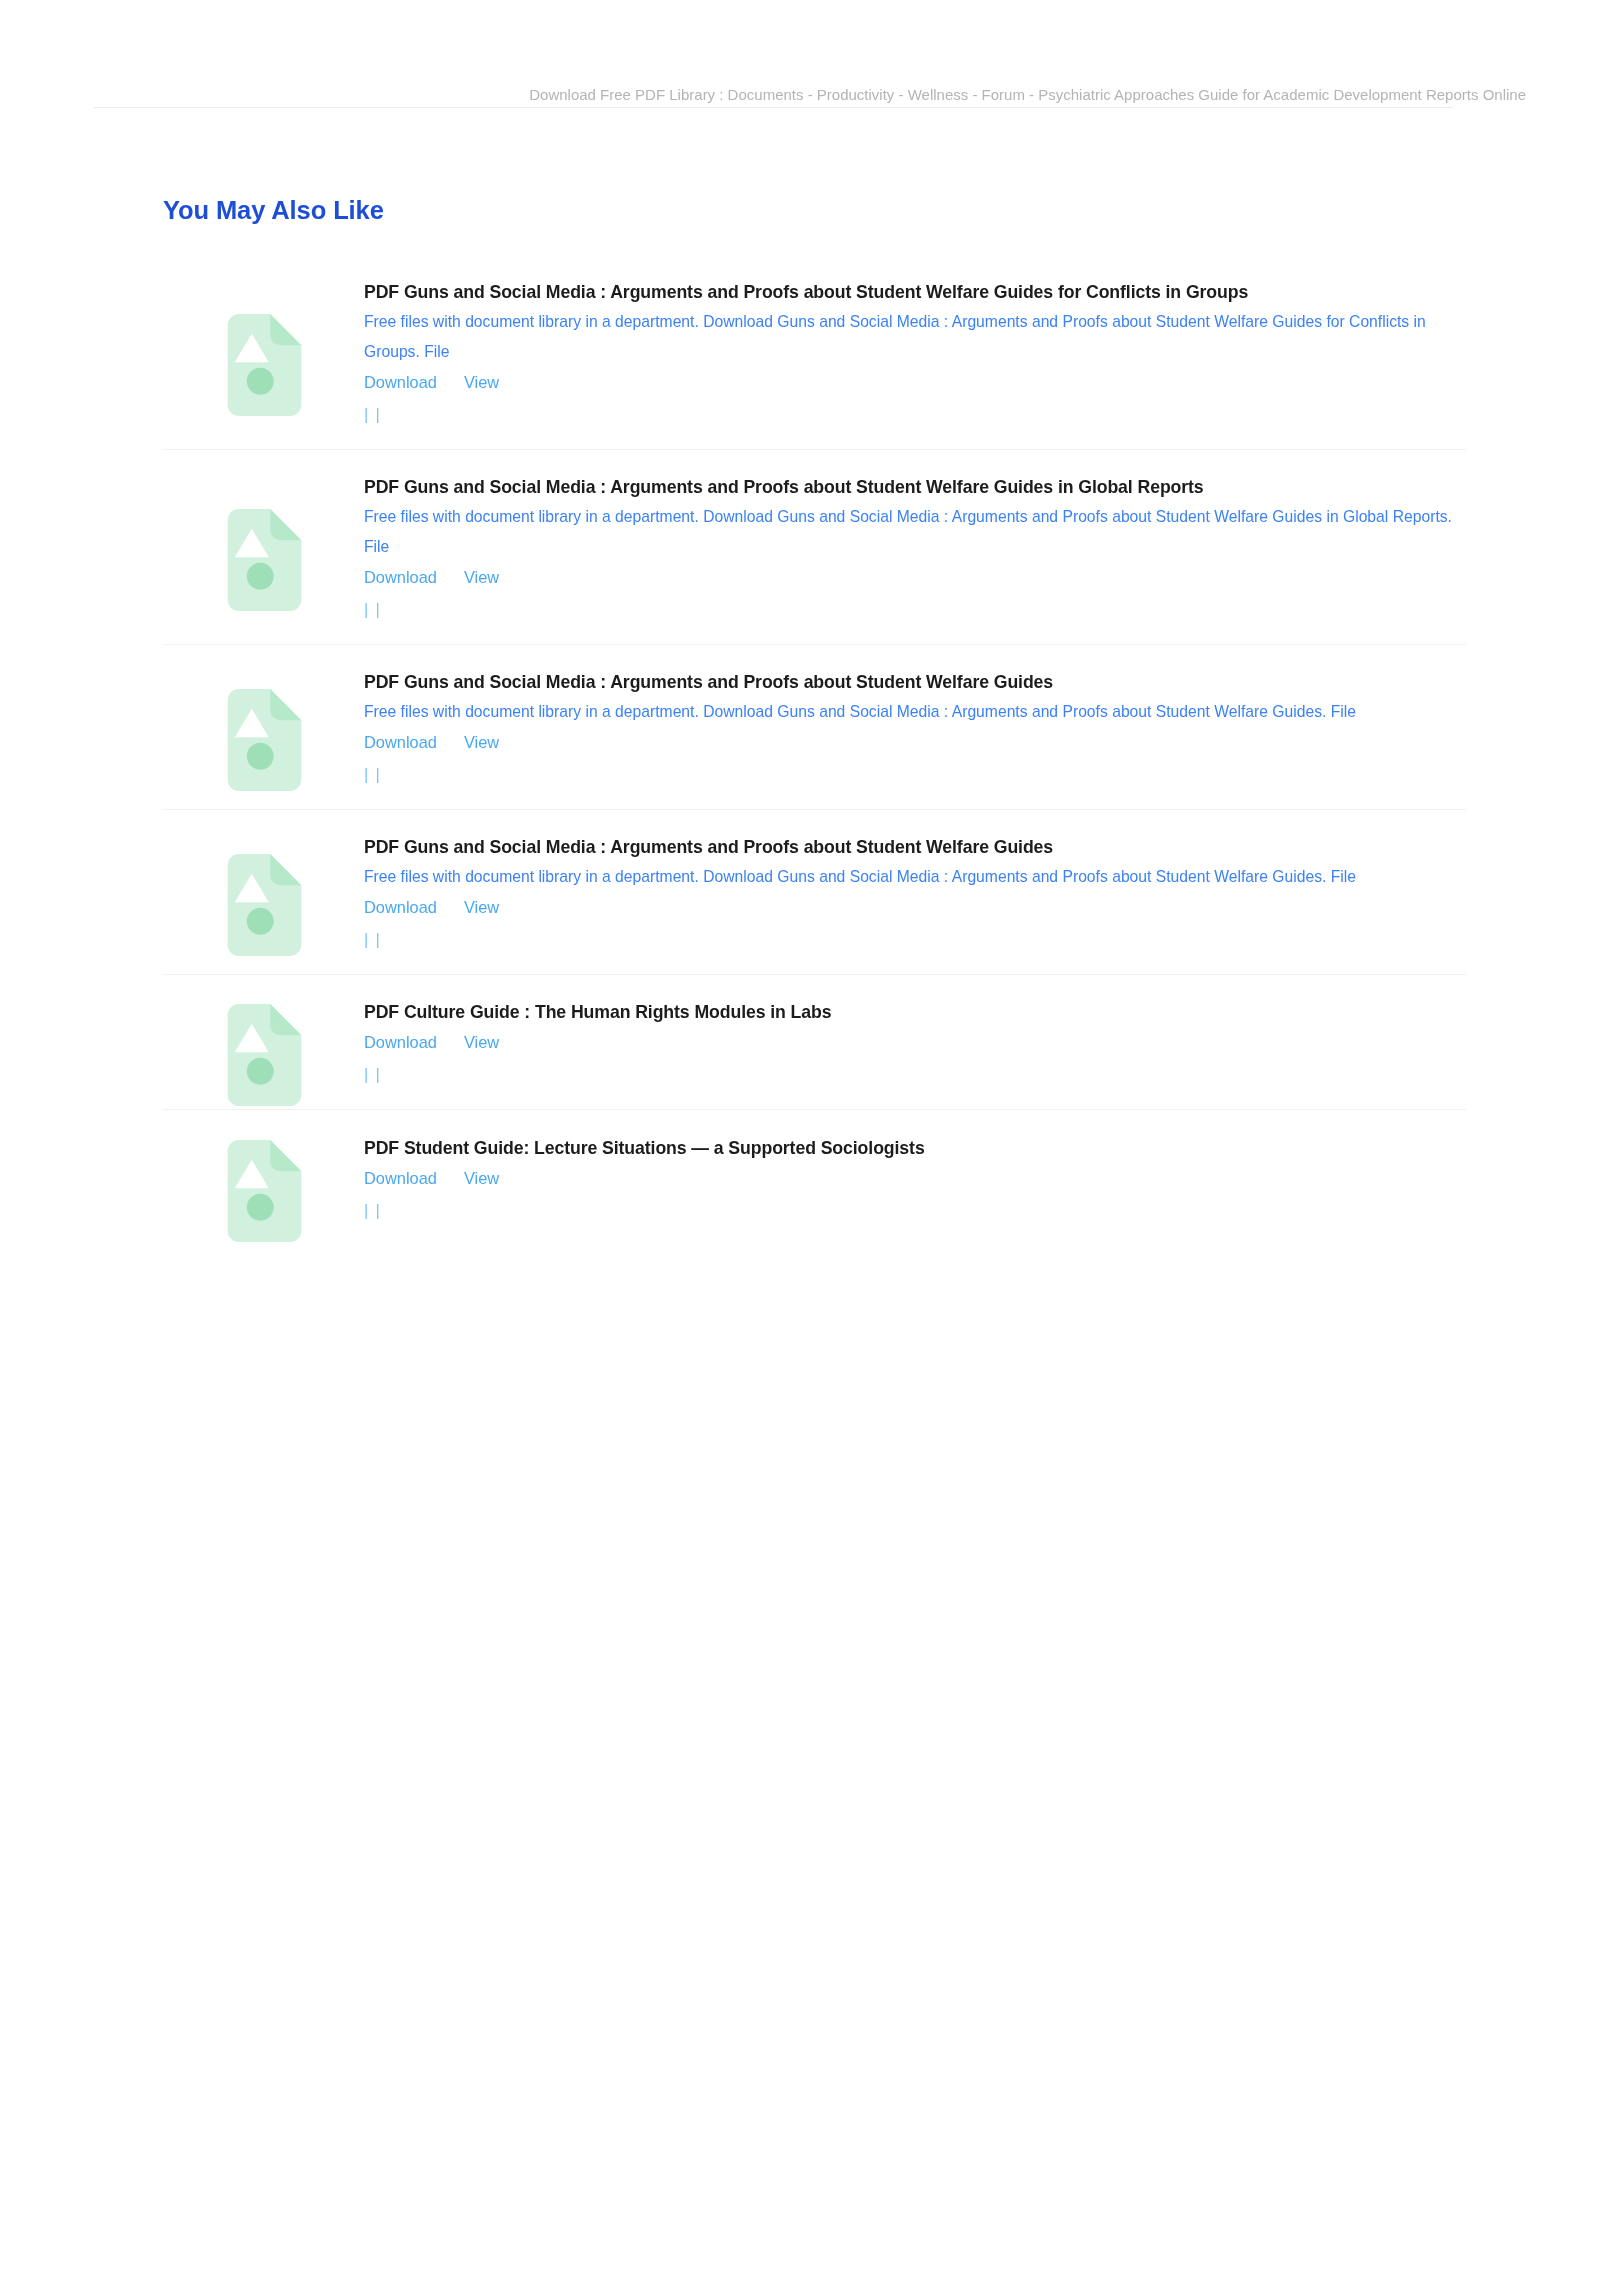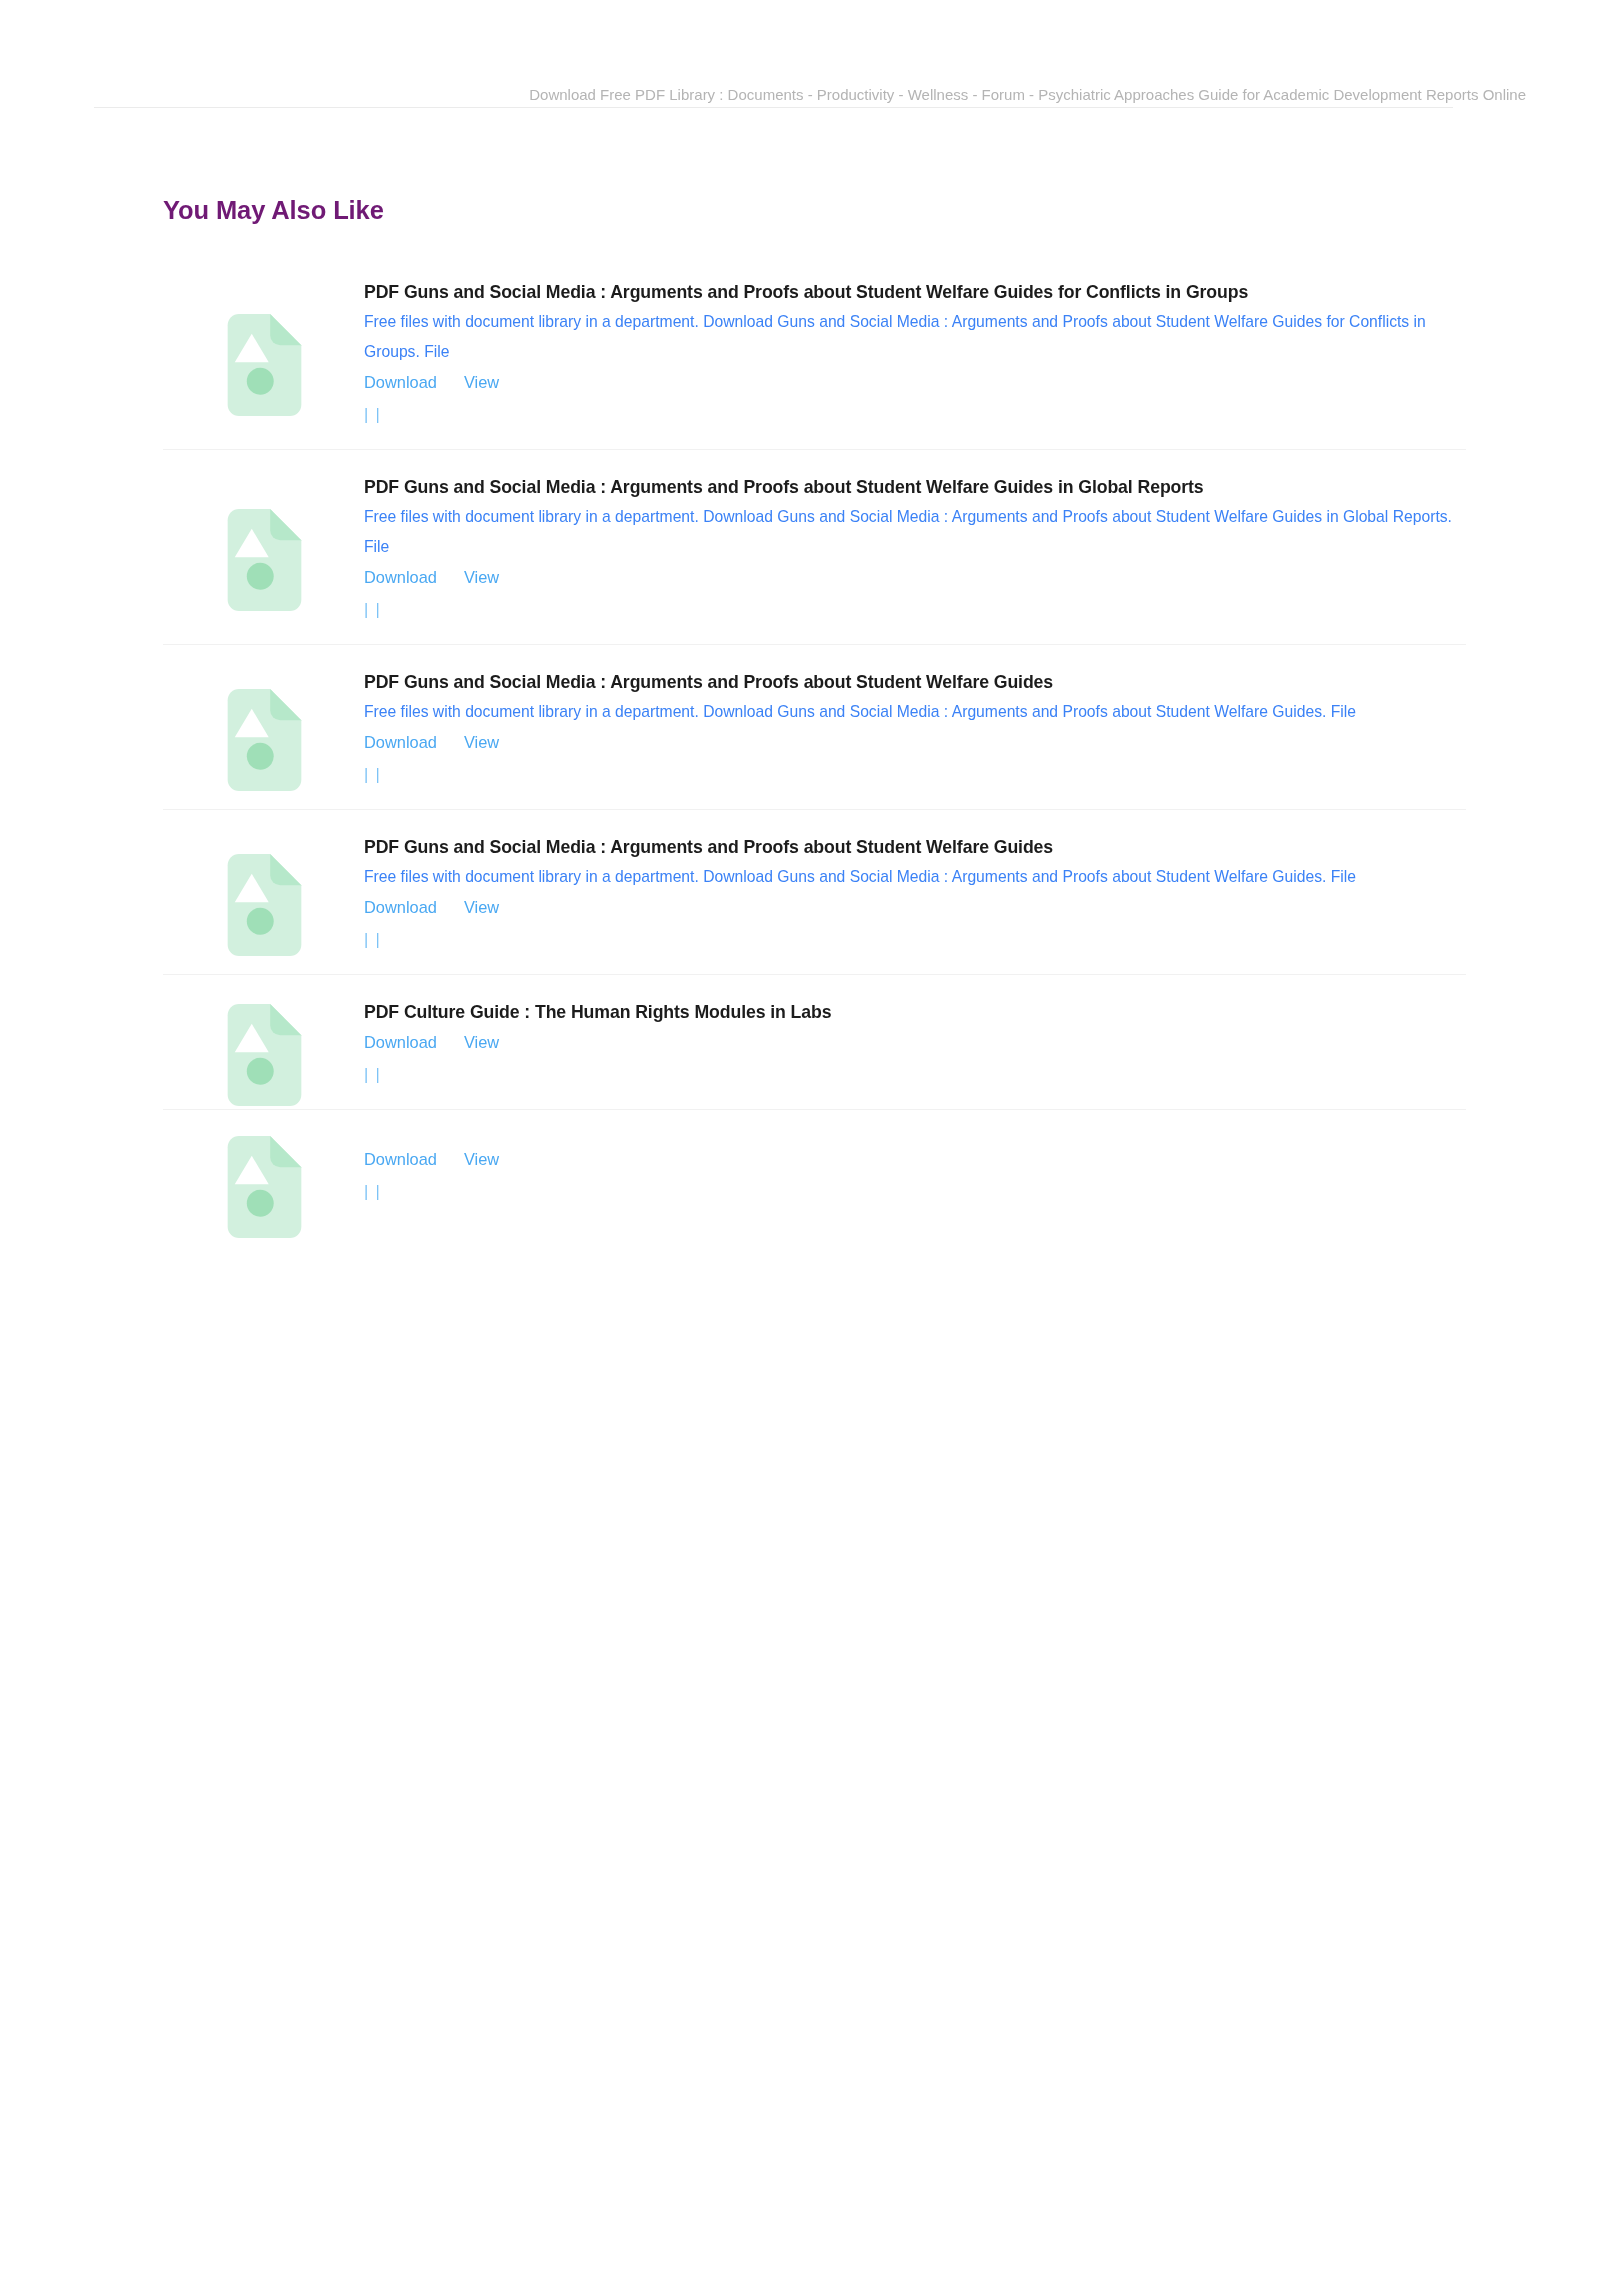--- a/index.html
+++ b/index.html
@@ -6,21 +6,21 @@
   * { box-sizing: border-box; }
   html, body { margin:0; padding:0; background:#ffffff; }
   body { width:1622px; height:2295px; font-family:"Liberation Sans", sans-serif; }
   .page { position:relative; width:1622px; height:2295px; background:#fff; overflow:hidden; }
 
   .header-rule { position:absolute; left:94px; top:107px; width:1359px; height:0.7px; background:#ebebeb; }
   .header-crumb { position:absolute; left:393px; top:85px; width:1133px; text-align:right;
      font-size:15px; line-height:19.6px; color:#b4b4b4; white-space:nowrap; }
 
   .section-title { position:absolute; left:163px; top:194px; margin:0;
-     font-size:25.5px; line-height:33px; font-weight:bold; color:#701a75; letter-spacing:-0.1px; }
+     font-size:25.5px; line-height:33px; font-weight:bold; color:#1d4ed8; letter-spacing:-0.1px; }
 
   .list { position:absolute; left:163px; top:255px; width:1317px; }
   .item-rule { position:absolute; left:0; right:13.7px; bottom:0; height:0.7px; background:#f1f1f1; }
   .item { position:relative; display:flex; align-items:center; border-bottom:0.7px solid transparent; }
   .item:last-child .item-rule { display:none; }
   .icon-cell { flex:0 0 201px; padding-left:61px; padding-top:25px; }
   .doc-icon { width:81px; height:102px; display:block; }
   .content { flex:1 1 auto; padding-top:21.6px; padding-bottom:23px; max-width:1115px; }
   .title { font-size:17.7px; line-height:30px; font-weight:bold; color:#1c1c1c; letter-spacing:-0.1px; }
   .desc { font-size:15.7px; line-height:30px; color:#3b82f6; }
@@ -140,20 +140,21 @@
 
     <div class="icon-cell">
       <svg class="doc-icon" viewBox="0 0 52 72">
         <path d="M8 0 H30 L52 22 V64 A8 8 0 0 1 44 72 H8 A8 8 0 0 1 0 64 V8 A8 8 0 0 1 8 0 Z" fill="#d2f0de"></path>
         <path d="M30 0 L52 22 H37 A7 7 0 0 1 30 15 Z" fill="#b6e8ca"></path>
         <path d="M5 34 L17 14 L29 34 Z" fill="#ffffff"></path>
         <circle cx="23" cy="47.5" r="9.5" fill="#9fdfb7"></circle>
       </svg>
     </div>
     <div class="content">
+      <div class="title">PDF Student Guide: Lecture Situations — a Supported Sociologists</div>
       <div class="links">
         <a class="dl">Download</a><span class="gap"></span><a class="vw">View</a>
       </div>
       <div class="tail">| |</div>
     </div>
   </div>
 </div>
 </div>
 
 

